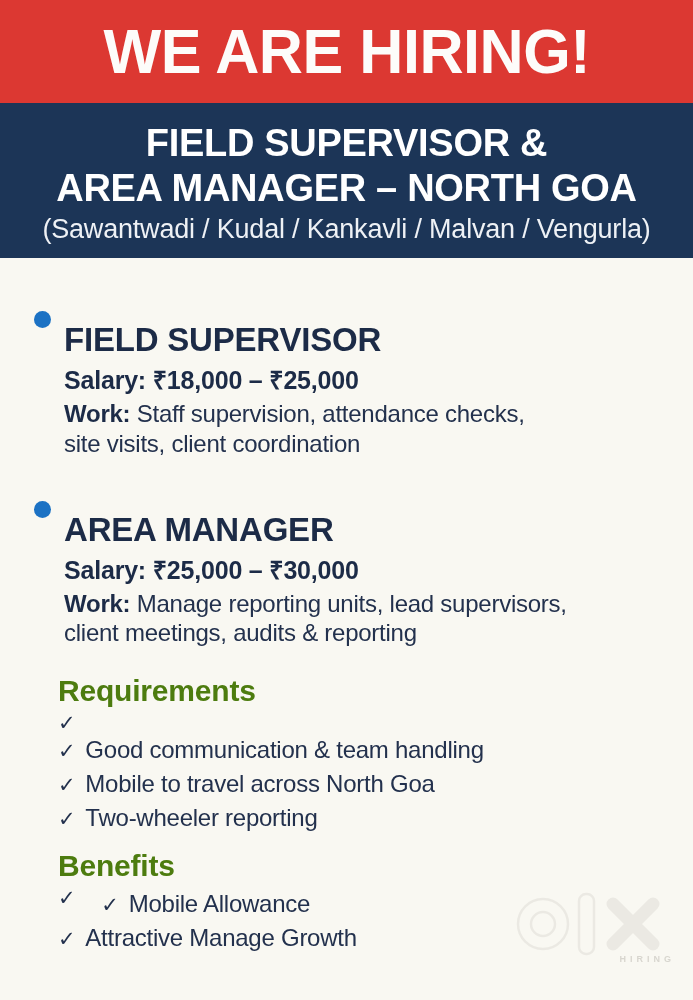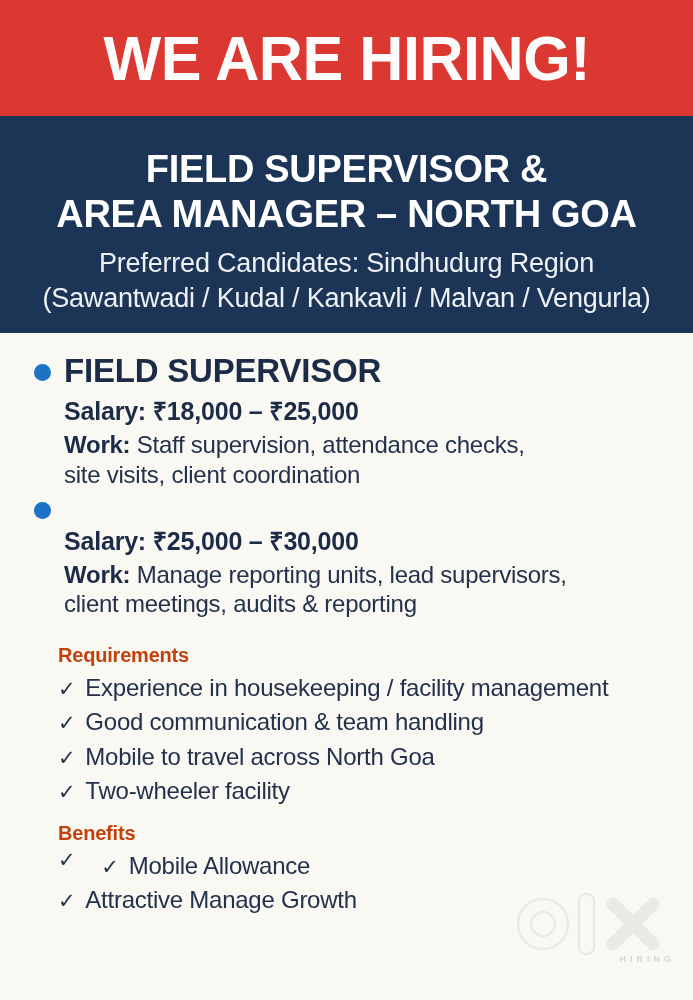--- a/index.html
+++ b/index.html
@@ -18,41 +18,41 @@
   .poster {
     position: relative;
     width: 693px;
     height: 1000px;
     background: #f9f8f2;
     overflow: hidden;
   }
 
   
   .hero {
-    height: 116px;
+    height: 103px;
     background: #dc3832;
     display: flex;
     align-items: center;
     justify-content: center;
   }
   .hero-title {
     color: #fdfcfa;
     font-size: 63px;
     font-weight: bold;
     letter-spacing: -0.5px;
     line-height: 1;
     white-space: nowrap;
     transform: scaleX(0.97);
   }
 
   
   .band {
-    height: 217px;
+    height: 155px;
     background: #1c3557;
-    padding: 31px 10px 0 10px;
+    padding: 18px 10px 0 10px;
     box-sizing: border-box;
     text-align: center;
   }
   .band-line {
     color: #ffffff;
     font-size: 38px;
     font-weight: bold;
     line-height: 1.18;
     white-space: nowrap;
     letter-spacing: -0.3px;
@@ -93,20 +93,21 @@
     background: #1c72c4;
     flex: 0 0 auto;
     margin-top: 3px;
   }
   .role-title {
     color: #1c2b47;
     font-size: 33px;
     font-weight: bold;
     letter-spacing: -0.2px;
     line-height: 1.1;
+    margin-top: 44px;
   }
   .role-salary {
     color: #1c2b47;
     font-size: 25px;
     font-weight: bold;
     margin: 4px 0 3px 30px;
     letter-spacing: -0.2px;
   }
   .role-work {
     color: #23314d;
@@ -115,22 +116,22 @@
     line-height: 1.22;
     margin-left: 30px;
     letter-spacing: -0.25px;
   }
   .role-work b {
     font-weight: bold;
     color: #1c2b47;
   }
 
   .section-title {
-    color: #c2410c;
-    font-size: 20px;
+    color: #4d7c0f;
+    font-size: 30px;
     font-weight: bold;
     margin: 26px 0 4px 24px;
     letter-spacing: -0.2px;
   }
   .section-title.benefits {
     margin-top: 14px;
   }
 
   .check-list {
     margin: 0 0 0 24px;
@@ -186,21 +187,20 @@
 
 <div class="poster">
 
   <div class="hero">
     <div class="hero-title">WE ARE HIRING!</div>
   </div>
 
   <div class="band">
     <div class="band-line">FIELD SUPERVISOR &amp;</div>
     <div class="band-line">AREA MANAGER – NORTH GOA</div>
-    <div class="band-sub">Preferred Candidates: Sindhudurg Region</div>
     <div class="band-sub second">(Sawantwadi / Kudal / Kankavli / Malvan / Vengurla)</div>
   </div>
 
   <div class="content">
 
     <div class="role">
       <div class="role-head">
         <span class="dot"></span>
         <span class="role-title">FIELD SUPERVISOR</span>
       </div>
@@ -211,49 +211,49 @@
       <div class="role-work">
         <b>Work:</b>
         <span>Staff supervision, attendance checks,</span><br>
         <span>site visits, client coordination</span>
       </div>
     </div>
 
     <div class="role">
       <div class="role-head">
         <span class="dot"></span>
+        <span class="role-title">AREA MANAGER</span>
       </div>
       <div class="role-salary">
         <span>Salary:</span>
         <span>₹25,000 – ₹30,000</span>
       </div>
       <div class="role-work">
         <b>Work:</b>
         <span>Manage reporting units, lead supervisors,</span><br>
         <span>client meetings, audits &amp; reporting</span>
       </div>
     </div>
 
     <div class="section-title">Requirements</div>
     <ul class="check-list">
       <li class="check-item">
         <span class="tick">✓</span>
-        <span>Experience in housekeeping / facility management</span>
       </li>
       <li class="check-item">
         <span class="tick">✓</span>
         <span>Good communication &amp; team handling</span>
       </li>
       <li class="check-item">
         <span class="tick">✓</span>
         <span>Mobile to travel across North Goa</span>
       </li>
       <li class="check-item">
         <span class="tick">✓</span>
-        <span>Two-wheeler facility</span>
+        <span>Two-wheeler reporting</span>
       </li>
     </ul>
 
     <div class="section-title benefits">Benefits</div>
     <ul class="check-list">
       <li class="benefit-row">
         <span class="check-item">
           <span class="tick">✓</span>
         </span>
         <span class="check-item">

